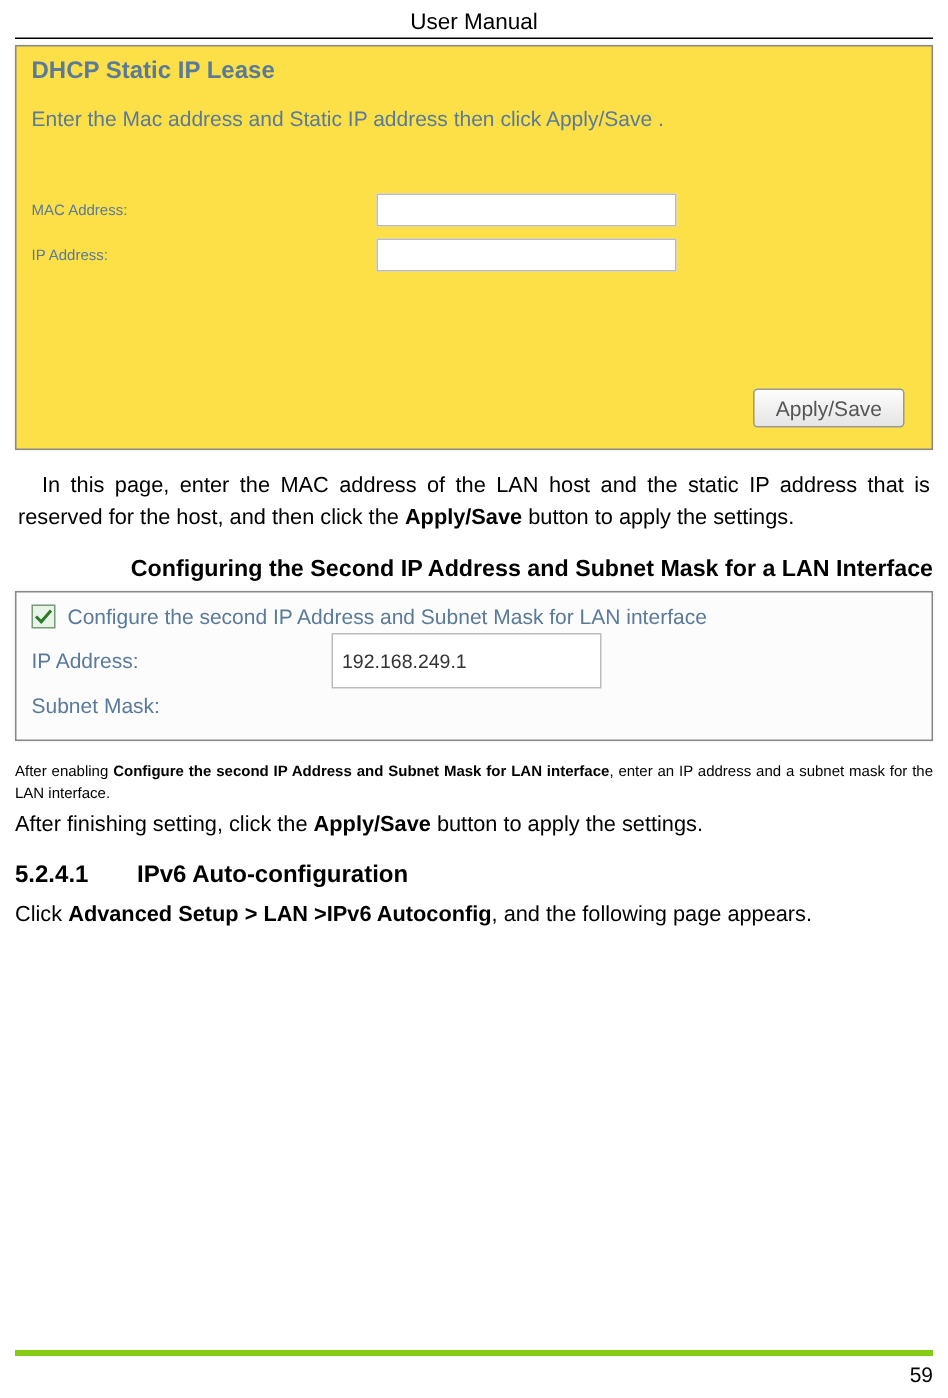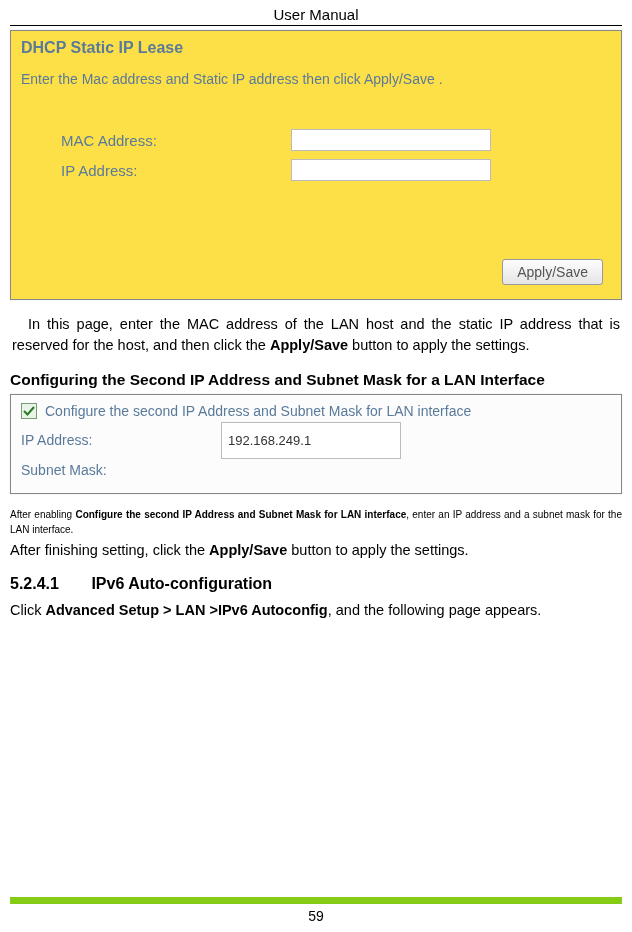--- a/index.html
+++ b/index.html
@@ -50,23 +50,22 @@
       padding: 40px 10px 0 10px;
     }
     .form-row {
       display: flex;
       align-items: center;
       margin-bottom: 4px;
       height: 26px;
     }
     .form-label {
       color: #5a7a9a;
-      font-size: 15px;
+      font-size: 10px;
       width: 230px;
-      margin-left: 40px;
     }
     .form-input {
       border: 1px solid #bbb;
       height: 22px;
       width: 200px;
       background: #fff;
       padding: 2px 4px;
     }
     .apply-btn {
       position: absolute;
@@ -86,20 +85,21 @@
       margin: 14px 0 10px 0;
       text-align: justify;
       text-indent: 16px;
       padding: 0 2px;
     }
     .heading-bold {
       font-weight: bold;
       font-size: 15.5px;
       margin: 14px 0 4px 0;
       line-height: 1.3;
+      text-align: right;
     }
     .para-plain {
       font-size: 14.5px;
       line-height: 1.35;
       margin: 2px 0 6px 0;
     }
     .shot2 {
       height: 100px;
       padding: 8px 10px;
       background: #fcfcfc;
@@ -160,23 +160,23 @@
       margin: 14px 0 8px 0;
     }
     .section-num-text {
       margin-left: 28px;
     }
     .page-number {
       position: absolute;
       bottom: 8px;
       left: 0;
       right: 0;
-      text-align: center;
-      font-size: 14px;
-      border-top: 7px solid #84cc16;
+      text-align: right;
+      font-size: 14px;
+      border-top: 4px solid #84cc16;
       padding-top: 4px;
       width: 612px;
       margin: 0 auto;
     }
   </style>
 </head>
 <body>
 
 <div class="page-header">
   <span>User Manual</span>

